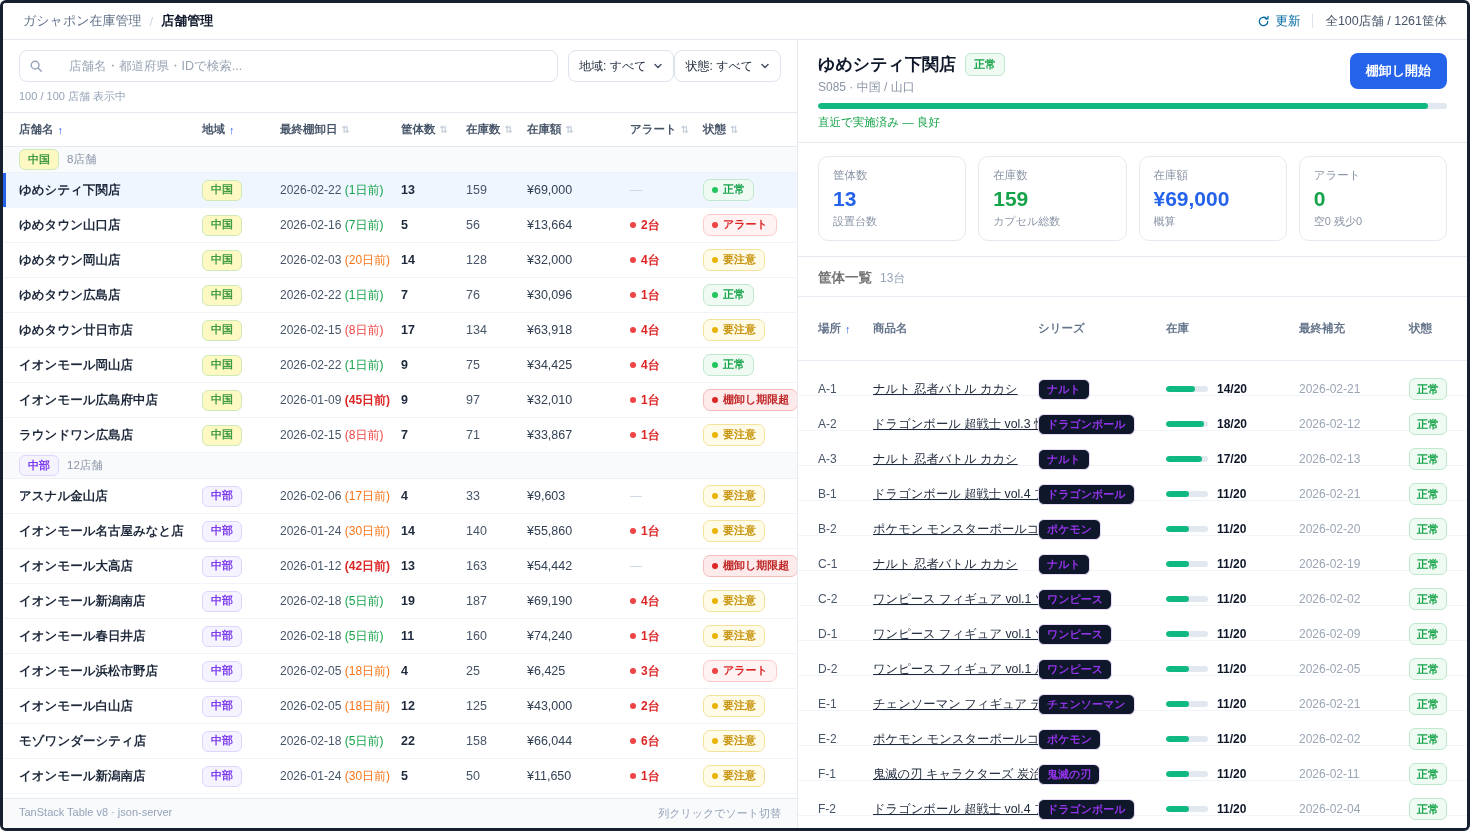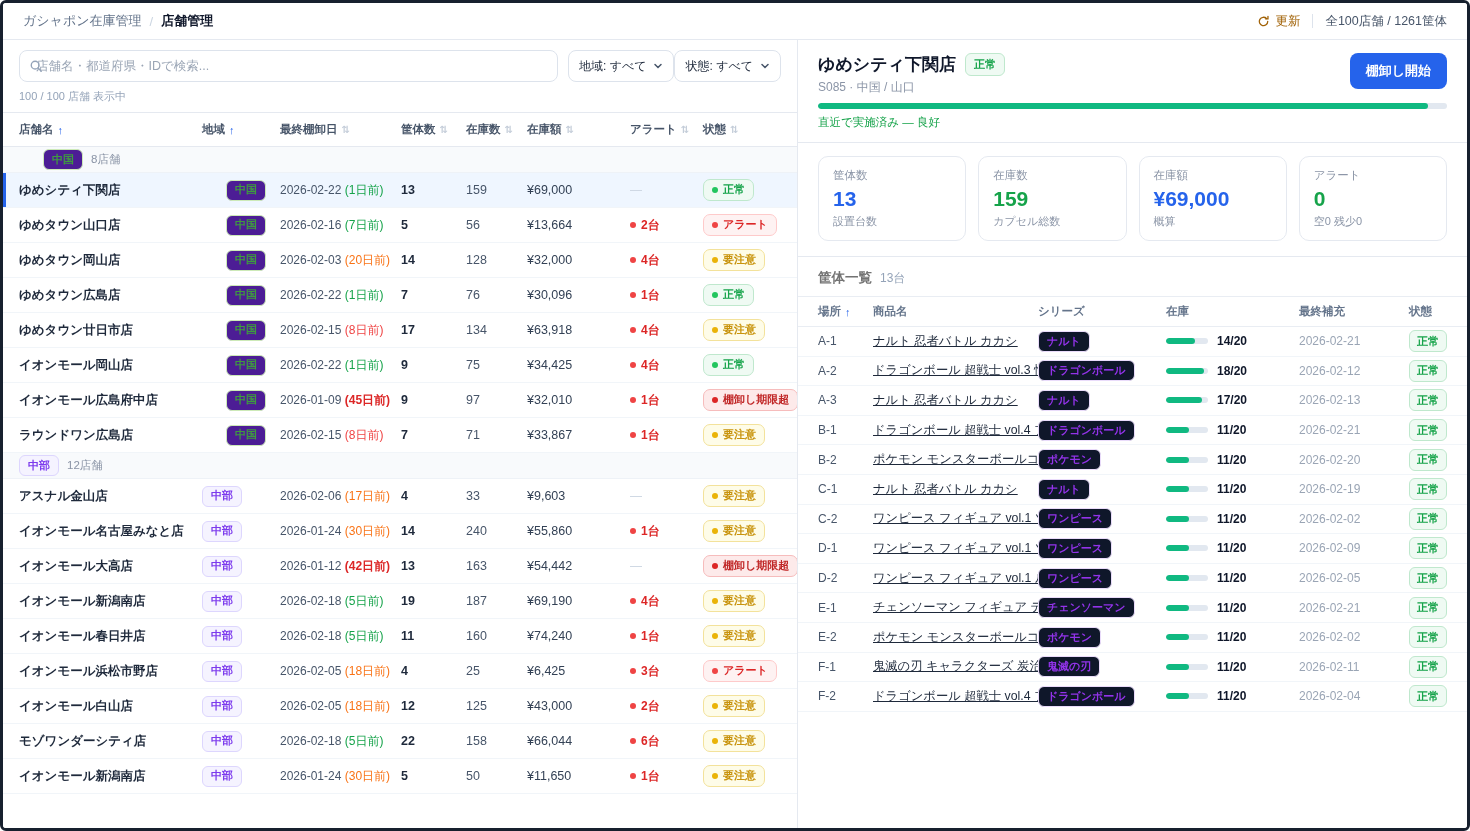--- a/index.html
+++ b/index.html
@@ -19,34 +19,34 @@
   }
   
   .topbar { height:37px; flex:none; display:flex; align-items:center; justify-content:space-between;
     padding:0 20px; border-bottom:1px solid #e5e9f0; background:#fff; }
   .breadcrumb { display:flex; align-items:center; gap:8px; font-size:13px; }
   .bc-root { color:#64748b; cursor:pointer; }
   .bc-sep { color:#cbd5e1; }
   .bc-cur { color:#0f172a; font-weight:700; }
   .topbar-right { display:flex; align-items:center; gap:12px; }
   .refresh { display:flex; align-items:center; gap:5px; background:none; border:none;
-    color:#a16207; font-size:12.5px; cursor:pointer; font-family:inherit; }
+    color:#0369a1; font-size:12.5px; cursor:pointer; font-family:inherit; }
   .refresh svg { width:13px; height:13px; }
   .vdiv { width:1px; height:14px; background:#dde3ec; }
   .totals { color:#475569; font-size:12.5px; }
 
   .main { flex:1; display:flex; min-height:0; }
 
   
   .left { width:795px; flex:none; border-right:1px solid #e5e9f0; display:flex; flex-direction:column; min-width:0; background:#fff; }
   .toolbar { display:flex; gap:10px; padding:10px 16px 7px; align-items:center; flex:none; }
   .searchbox { flex:1; position:relative; }
   .searchbox svg { position:absolute; left:10px; top:9px; width:14px; height:14px; color:#94a3b8; }
   .searchbox input { width:100%; height:32px; border:1px solid #dde3ec; border-radius:8px;
-    padding:0 12px 0 16px; font-size:12.5px; color:#334155; outline:none; font-family:inherit; background:#fff; }
+    padding:0 12px 0 49px; font-size:12.5px; color:#334155; outline:none; font-family:inherit; background:#fff; }
   .searchbox input::placeholder { color:#9aa5b5; }
   .filters { display:flex; flex:none; }
   .select { height:32px; display:flex; align-items:center; gap:7px; border:1px solid #dde3ec;
     border-radius:8px; padding:0 10px; font-size:12px; color:#1e293b; background:#fff; cursor:pointer; white-space:nowrap; }
   .select svg { width:10px; height:10px; color:#475569; }
   .count { font-size:11px; color:#94a3b8; padding:0 16px 8px; flex:none; }
 
   .sgrid { display:grid; grid-template-columns:183px 78px 121px 65px 61px 103px 73px 1fr; padding:0 16px; }
   .thead { border-top:1px solid #e5e9f0; border-bottom:1px solid #e5e9f0; flex:none; }
   .thead .hc { font-size:11.5px; font-weight:700; color:#475569; padding:9px 6px 9px 0;
@@ -67,21 +67,21 @@
   .age-orange { color:#f97316; }
   .age-red { color:#dc2626; font-weight:700; }
   .c-mach { font-size:12.5px; font-weight:700; color:#1e293b; }
   .c-stk  { font-size:12.5px; color:#475569; }
   .c-val  { font-size:12.5px; color:#334155; }
   .c-alert { font-size:12px; font-weight:700; color:#dc2626; display:flex; align-items:center; gap:5px; }
   .c-dash { color:#cbd5e1; font-size:12px; }
   .dot { width:6px; height:6px; border-radius:50%; display:inline-block; flex:none; }
 
   .rbadge { display:inline-block; border-radius:6px; padding:2.5px 8px; font-size:11px; font-weight:600; border:1px solid; line-height:1.25; }
-  .region-green  { background:#4c1d95; border-color:#cdeab8; color:#3f9b3f;margin-left:24px; }
+  .region-green  { background:#fef9c3; border-color:#cdeab8; color:#3f9b3f; }
   .region-purple { background:#f5f3ff; border-color:#ddd6fe; color:#7c3aed; }
 
   .sbadge { display:inline-flex; align-items:center; gap:5px; border:1px solid; border-radius:7px;
     padding:3px 8px; font-size:11px; font-weight:600; white-space:nowrap; line-height:1.25; }
   .badge-ok      { background:#effaf3; border-color:#bfe8cd; color:#16a34a; }
   .badge-ok .dot      { background:#22c55e; }
   .badge-alert   { background:#fef2f2; border-color:#fecaca; color:#dc2626; }
   .badge-alert .dot   { background:#ef4444; }
   .badge-warn    { background:#fefce8; border-color:#f3e29b; color:#c8930c; }
   .badge-warn .dot    { background:#eab308; }
@@ -112,21 +112,21 @@
   .stats { display:flex; gap:12px; padding:13px 20px 15px; border-bottom:1px solid #e5e9f0; flex:none; }
   .card { flex:1; border:1px solid #e5e9f0; border-radius:10px; padding:11px 14px; background:#fff; }
   .clabel { font-size:11.5px; color:#8a94a6; }
   .cvalue { font-size:21px; font-weight:800; margin:4px 0 3px; }
   .v-blue { color:#2563eb; } .v-green { color:#16a34a; }
   .csub { font-size:11px; color:#8a94a6; }
 
   .msec-title { display:flex; align-items:baseline; gap:8px; padding:12px 20px 9px; flex:none; }
   .mtitle { font-size:13.5px; font-weight:800; color:#737373; }
   .mcount { font-size:12px; color:#94a3b8; }
-  .mgrid { display:grid; grid-template-columns:55px 165px 128px 133px 110px 1fr; padding:0 20px; }
+  .mgrid { display:grid; grid-template-columns:55px 165px 128px 133px 110px 1fr; padding:17px 20px; }
   .mthead { border-top:1px solid #e9edf3; border-bottom:1px solid #e9edf3; flex:none; }
   .mthead .hc { font-size:11.5px; font-weight:600; color:#64748b; padding:7px 6px 7px 0;
     display:flex; align-items:center; gap:4px; cursor:pointer; white-space:nowrap; }
   .mbody { flex:1; overflow:hidden; }
   .mrow { border-bottom:1px solid #f1f5f9; align-items:center; height:29.6px; }
   .m-loc { font-size:12px; color:#475569; }
   .m-prod { font-size:12.3px; color:#1e293b; white-space:nowrap; overflow:hidden; padding-right:10px;text-decoration:underline; }
   .series { display:inline-block; background:#0f172a; border:1px solid #eadcfb; color:#9333ea;
     border-radius:6px; padding:2px 8px; font-size:11px; font-weight:600; white-space:nowrap; }
   .m-stock { display:flex; align-items:center; gap:9px; }
@@ -367,21 +367,21 @@
             <div><span class="sbadge badge-warn">
                 <span class="dot"></span>
                 <span>要注意</span>
               </span></div>
           </div>
           <div class="srow sgrid">
             <div class="c-name">イオンモール名古屋みなと店</div>
             <div><span class="rbadge region-purple">中部</span></div>
             <div class="c-date"><span>2026-01-24 </span><span class="age-orange">(30日前)</span></div>
             <div class="c-mach">14</div>
-            <div class="c-stk">240</div>
+            <div class="c-stk">140</div>
             <div class="c-val">¥55,860</div>
             <div class="c-alert">
               <span class="dot" style="background: rgb(239, 68, 68);"></span>
               <span>1台</span>
             </div>
             <div><span class="sbadge badge-warn">
                 <span class="dot"></span>
                 <span>要注意</span>
               </span></div>
           </div>
@@ -489,20 +489,24 @@
               <span class="dot" style="background: rgb(239, 68, 68);"></span>
               <span>1台</span>
             </div>
             <div><span class="sbadge badge-warn">
                 <span class="dot"></span>
                 <span>要注意</span>
               </span></div>
           </div>
           <div class="srow sgrid"></div>
         </div>
+      <div class="lfooter">
+        <span>TanStack Table v8 · json-server</span>
+        <span>列クリックでソート切替</span>
+      </div>
     </section>
 
     <section class="right">
       <div class="dhead">
         <div class="dtop">
           <div>
             <div class="dname-row">
               <span class="dname">ゆめシティ下関店</span>
               <span class="dstatus">正常</span>
             </div>

